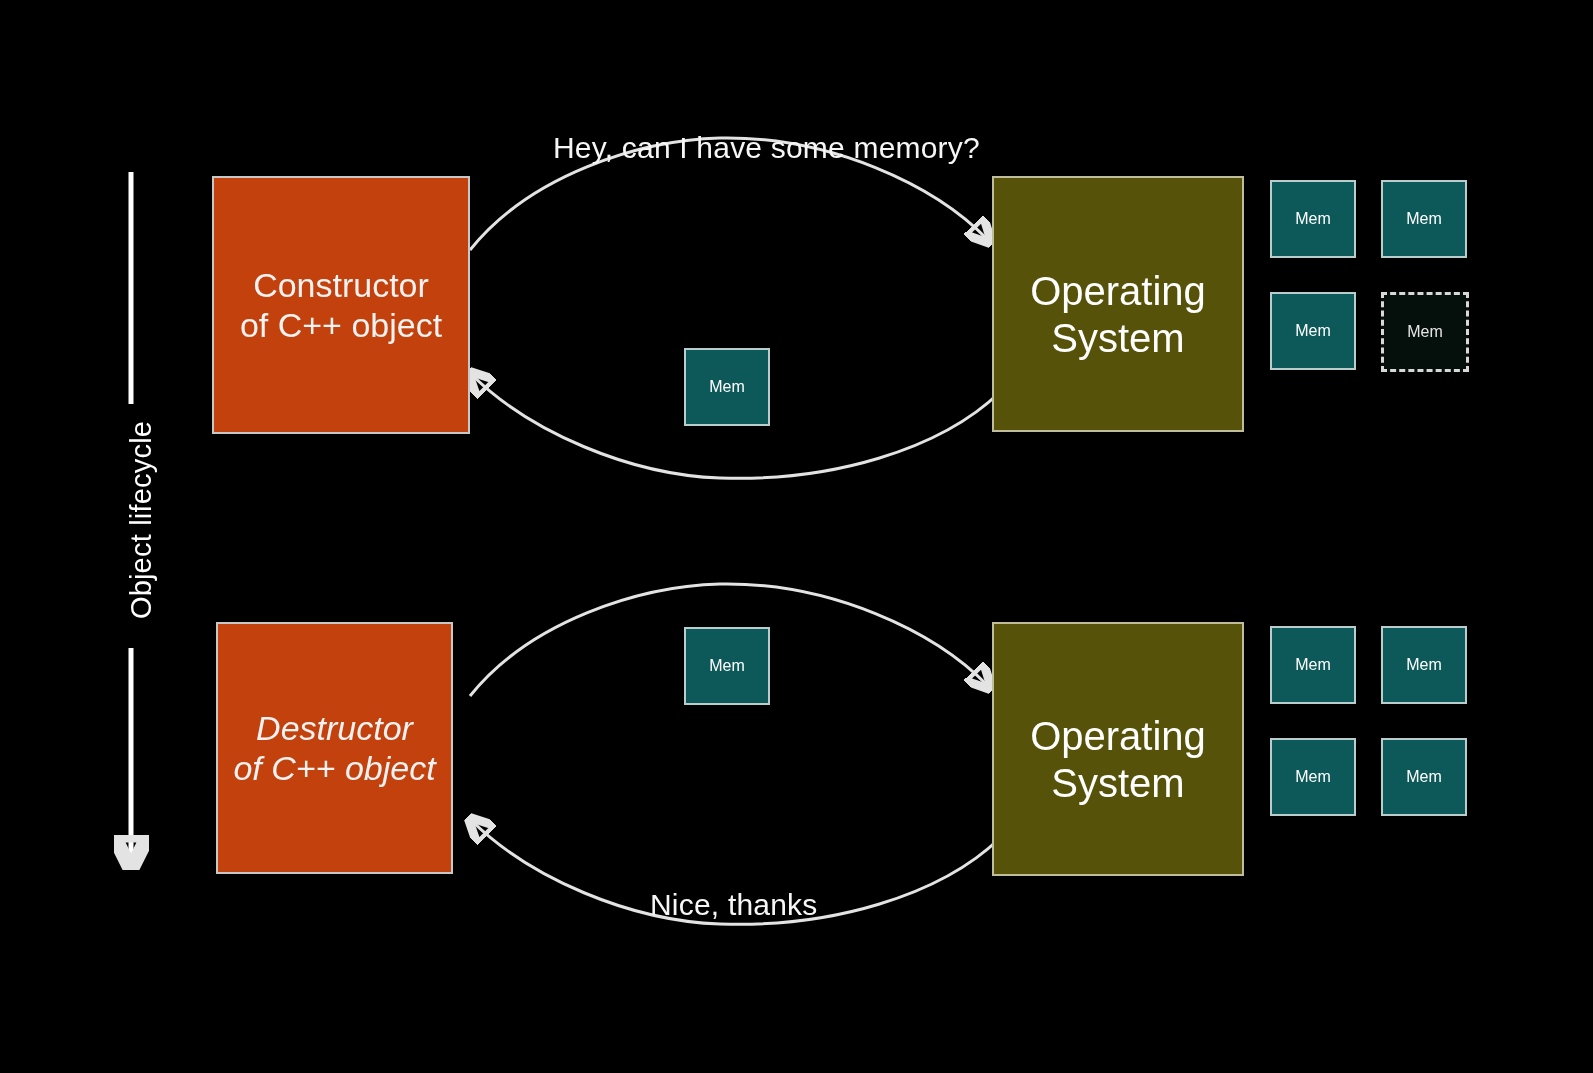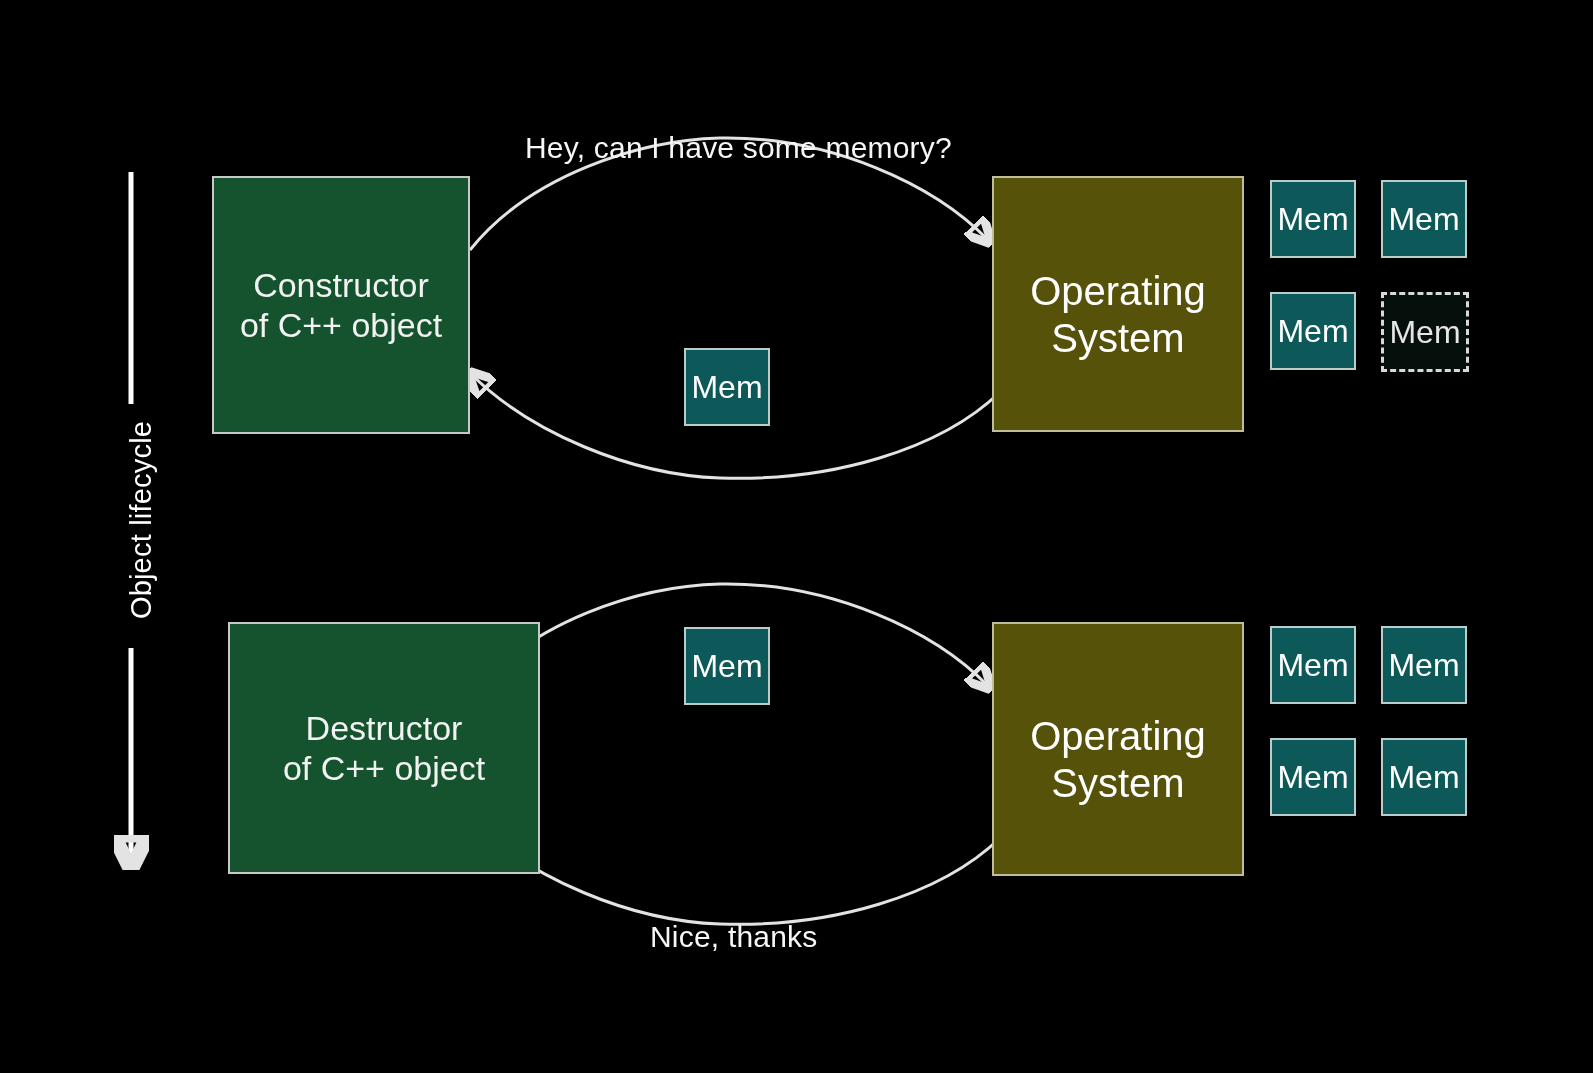--- a/index.html
+++ b/index.html
@@ -50,21 +50,21 @@
     justify-content: center;
     text-align: center;
     border: 2px solid #c9c9c9;
   }
   .node-box .node-text {
     line-height: 1.18;
     white-space: pre-line;
   }
 
   .obj-box {
-    background: #14532d;
+    background: #c2410c;
     border-color: #c8c8c8;
   }
   .obj-box .node-text {
     font-size: 34px;
     color: #f2f2f2;
   }
 
   .os-box {
     background: #56520a;
     border-color: #bfbd9a;
@@ -77,21 +77,21 @@
 
   
   .mem-chip {
     position: absolute;
     box-sizing: border-box;
     display: flex;
     align-items: center;
     justify-content: center;
     background: #0d5858;
     border: 2px solid #b9cdcd;
-    font-size: 32px;
+    font-size: 16px;
     color: #ffffff;
   }
   .mem-chip.ghost {
     background: #05100d;
     border: 3px dashed #d8d8d8;
     color: #e6e6e6;
   }
 
   
   .speech-label {
@@ -154,42 +154,42 @@
   <div class="node-box obj-box" style="left:212px; top:176px; width:258px; height:258px;">
     <div class="node-text">Constructor
 of C++ object</div>
   </div>
 
   <div class="node-box os-box" style="left:992px; top:176px; width:252px; height:256px;">
     <div class="node-text">Operating
 System</div>
   </div>
 
-  <div class="speech-label" style="left:525px; top:131px;text-align:center;">Hey, can I have some memory?</div>
+  <div class="speech-label" style="left:553px; top:131px;text-align:center;">Hey, can I have some memory?</div>
 
 
   <div class="mem-chip" style="left:684px; top:348px; width:86px; height:78px;">Mem</div>
 
   <div class="mem-chip" style="left:1270px; top:180px; width:86px; height:78px;">Mem</div>
   <div class="mem-chip" style="left:1381px; top:180px; width:86px; height:78px;">Mem</div>
   <div class="mem-chip" style="left:1270px; top:292px; width:86px; height:78px;">Mem</div>
   <div class="mem-chip ghost" style="left:1381px; top:292px; width:88px; height:80px;">Mem</div>
 
-  <div class="node-box obj-box" style="left:228px; top:622px; width:312px; height:252px;">
+  <div class="node-box obj-box" style="left:216px; top:622px; width:237px; height:252px;font-style:italic;">
     <div class="node-text">Destructor
 of C++ object</div>
   </div>
 
   <div class="node-box os-box" style="left:992px; top:622px; width:252px; height:254px;">
     <div class="node-text">Operating
 System</div>
   </div>
 
 
-  <div class="speech-label" style="left:650px; top:888px;margin-top:32px;">Nice, thanks</div>
+  <div class="speech-label" style="left:650px; top:888px;">Nice, thanks</div>
 
   <div class="mem-chip" style="left:684px; top:627px; width:86px; height:78px;">Mem</div>
 
   <div class="mem-chip" style="left:1270px; top:626px; width:86px; height:78px;">Mem</div>
   <div class="mem-chip" style="left:1381px; top:626px; width:86px; height:78px;">Mem</div>
   <div class="mem-chip" style="left:1270px; top:738px; width:86px; height:78px;">Mem</div>
   <div class="mem-chip" style="left:1381px; top:738px; width:86px; height:78px;">Mem</div>
 
 </div>
 

